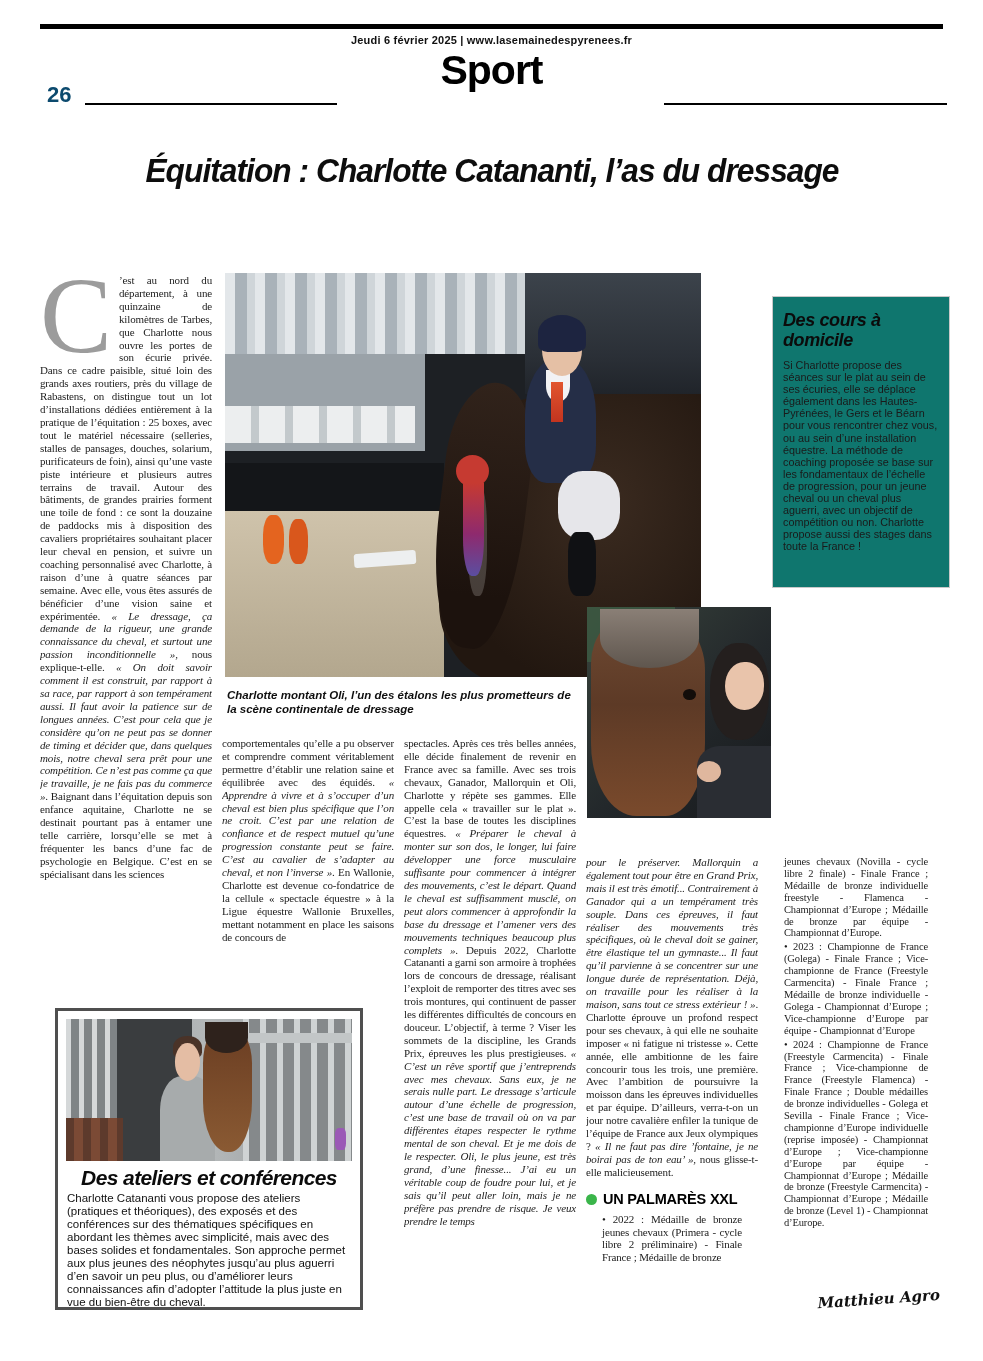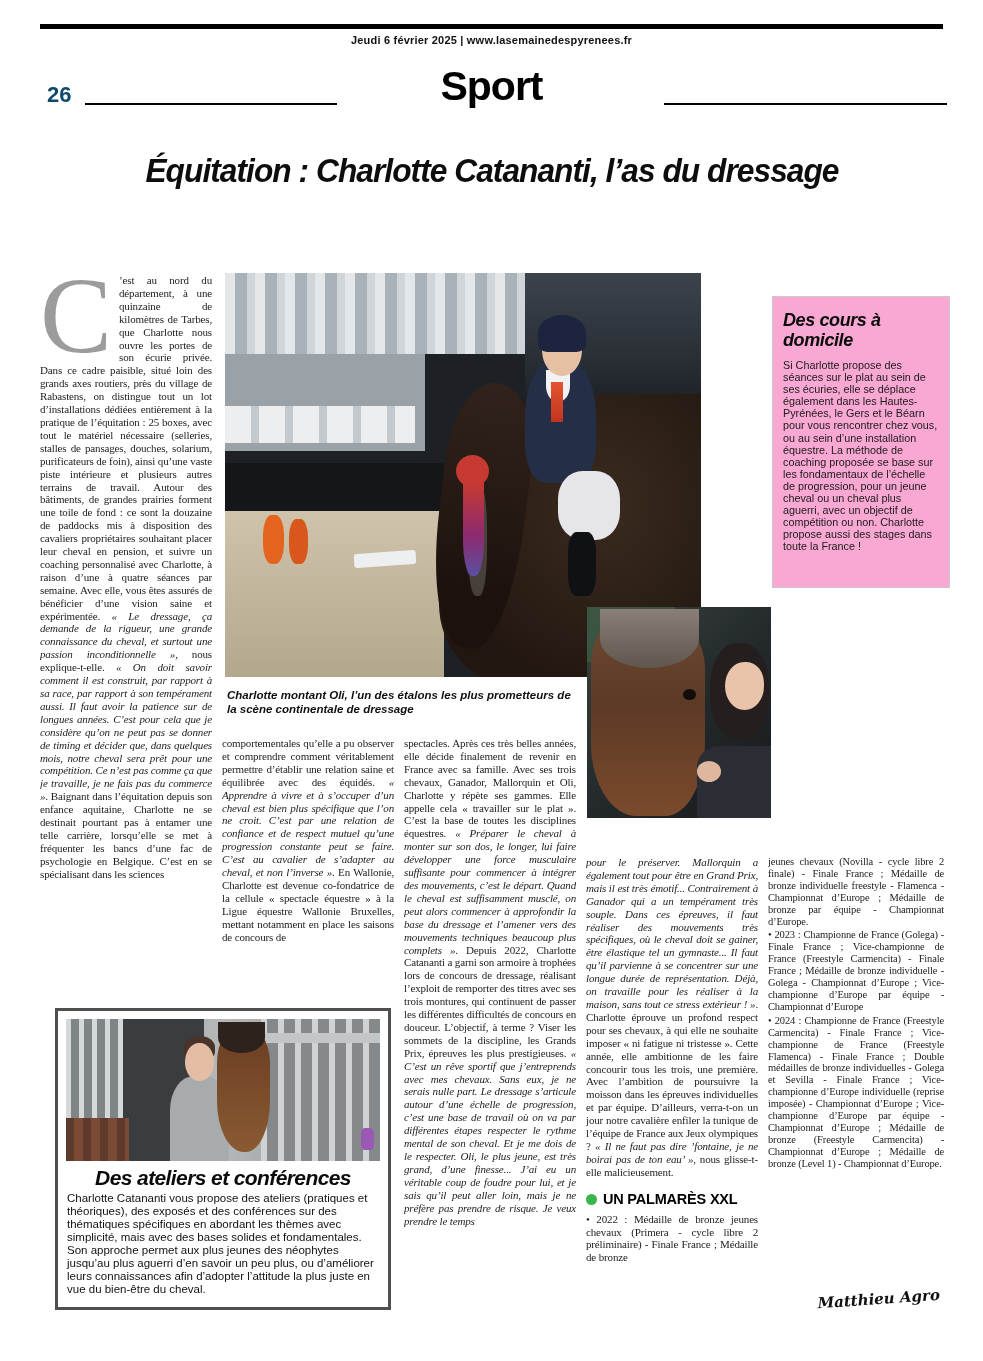--- a/index.html
+++ b/index.html
@@ -8,21 +8,21 @@
   .abs{position:absolute;}
 
   
   .topbar{left:40px;top:24px;width:903px;height:5px;background:#000;}
   .dateline{left:0;top:33px;width:100%;text-align:center;
             font:700 11px/14px "Liberation Sans",sans-serif;color:#111;letter-spacing:.2px;}
   .pagenum{left:47px;top:84px;font:700 22px/22px "Liberation Sans",sans-serif;color:#0c4a6e;}
   .rule{height:2px;background:#000;}
   .rule-l{left:85px;top:103px;width:252px;}
   .rule-r{left:664px;top:103px;width:283px;}
-  .section-title{left:0;top:64px;width:100%;text-align:center;
+  .section-title{left:0;top:48px;width:100%;text-align:center;
                  font:900 41px/44px "Liberation Sans",sans-serif;color:#000;letter-spacing:-1px;}
 
   
   .hl-main{left:0;top:105px;width:100%;text-align:center;color:#3ab54a;
            font:italic 900 46px/48px "Liberation Sans",sans-serif;}
   .hl-main>span{display:inline-block;transform:scaleX(.9);letter-spacing:-1.5px;}
   .hl-sub{left:0;top:153px;width:100%;text-align:center;color:#0d0d0d;
           font:italic 800 33px/36px "Liberation Sans",sans-serif;}
   .hl-sub>span{display:inline-block;transform:scaleX(.96);letter-spacing:-1px;}
   .lead{left:58px;top:207px;width:868px;text-align:center;
@@ -43,34 +43,34 @@
   
   .caption{font:italic 700 11.5px/14px "Liberation Sans",sans-serif;color:#0f0f0f;text-align:left;}
   .cap1{left:227px;top:688px;width:350px;}
   .cap2{left:587px;top:822px;width:364px;}
 
   
   .palm-head{margin:12px 0 6px;font:800 14.5px/16px "Liberation Sans",sans-serif;
              color:#000;letter-spacing:-.2px;text-align:left;}
   .palm-dot{display:inline-block;width:11px;height:11px;border-radius:50%;
             background:#3ab54a;margin-right:6px;vertical-align:-1px;}
-  .palm-entry{margin:0 0 2px;}
+  .palm-entry{margin:0 16px 2px;}
   .year{font-weight:400;}
   .signature{left:790px;top:1292px;width:150px;text-align:right;color:#111;
              font:italic 700 15px/17px "DejaVu Serif",serif;transform:rotate(-4deg);}
 
   
-  .home-box{left:772px;top:296px;width:178px;height:292px;background:#f9a8d4;
+  .home-box{left:772px;top:296px;width:178px;height:292px;background:#0f766e;
             border:1px solid #c9c9c9;box-sizing:border-box;}
   .home-box h3{margin:13px 10px 9px;font:italic 800 18px/20px "Liberation Sans",sans-serif;
                color:#0b0b0b;letter-spacing:-.4px;}
   .home-box p{margin:0 10px;font:400 10.8px/12.1px "Liberation Sans",sans-serif;
               color:#1a1a1a;text-align:left;}
 
-  .workshop-box{left:55px;top:1008px;width:336px;height:302px;background:#fff;
+  .workshop-box{left:55px;top:1008px;width:308px;height:302px;background:#fff;
                 border:3px solid #4f4f4f;box-sizing:border-box;padding:8px;}
   .workshop-box h3{margin:5px 0 3px;text-align:center;color:#0b0b0b;
                    font:italic 800 21px/23px "Liberation Sans",sans-serif;letter-spacing:-.6px;}
   .workshop-box p{margin:0 1px;font:400 11.5px/13px "Liberation Sans",sans-serif;
                   color:#111;text-align:left;}
 
   
   .photo{overflow:hidden;}
   .photo *{position:absolute;}
   .photo-main{left:225px;top:273px;width:476px;height:404px;background:#1d2024;z-index:1;}

